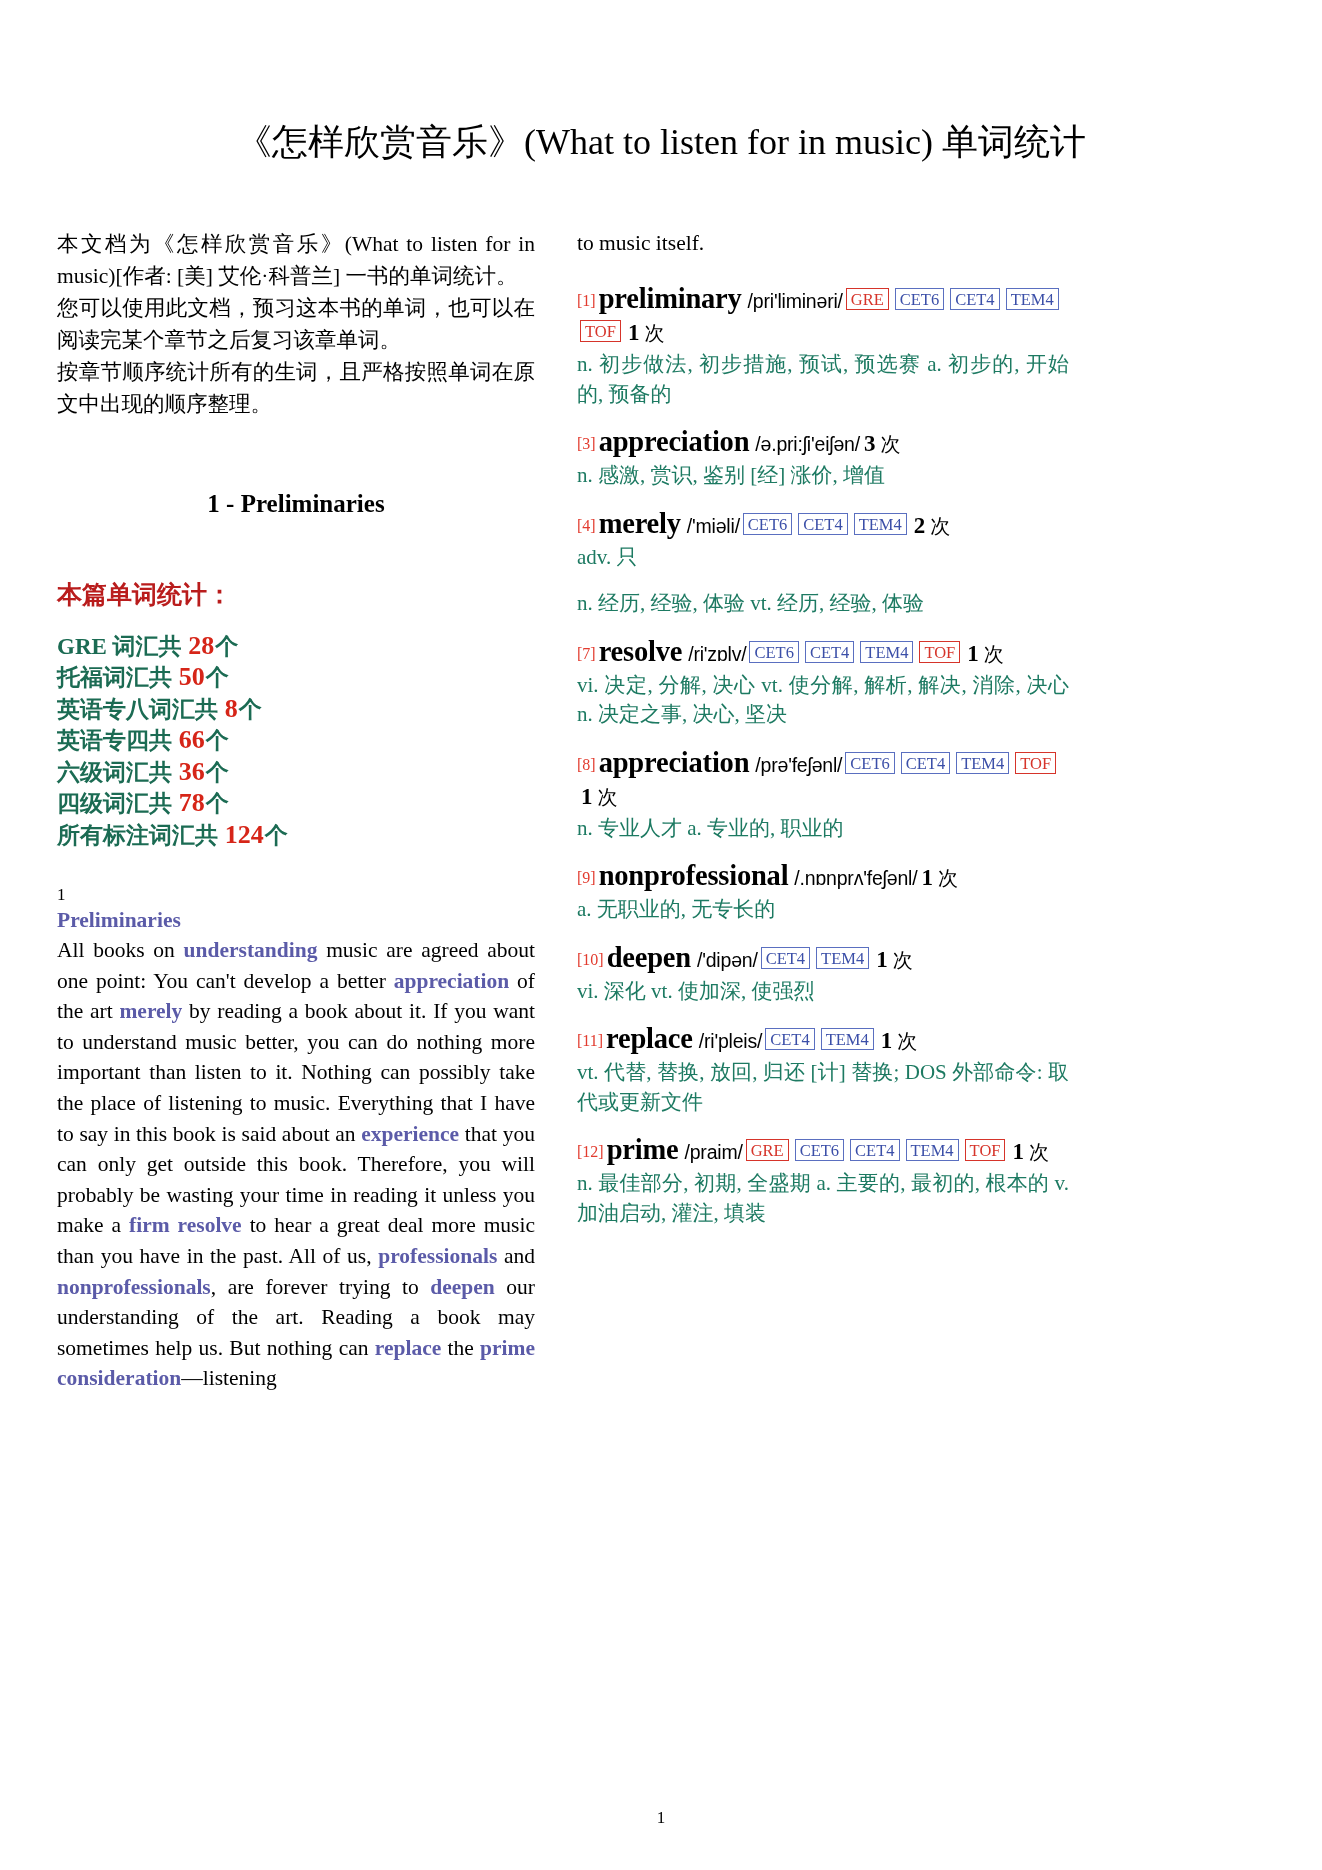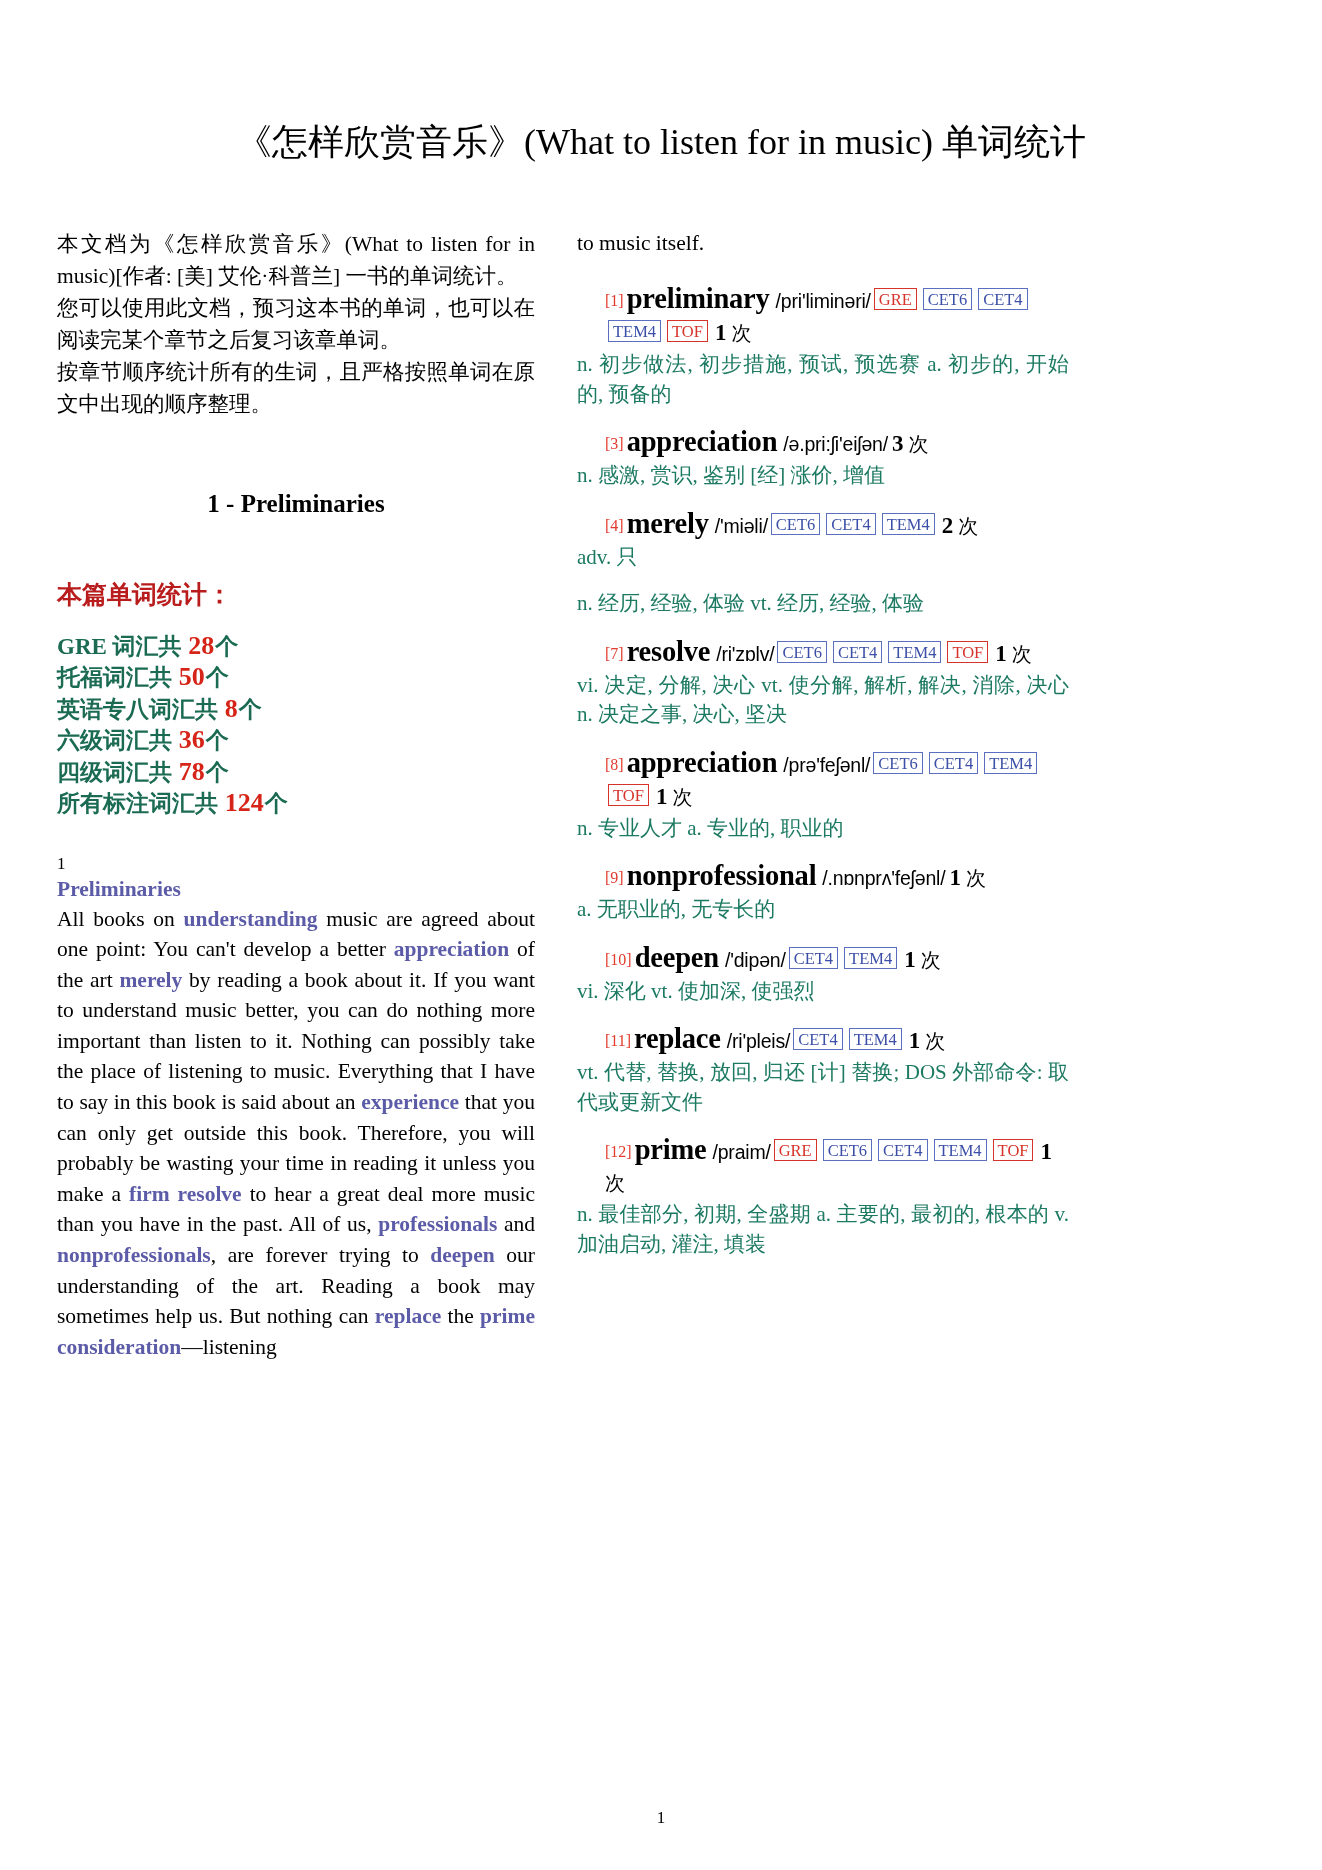--- a/index.html
+++ b/index.html
@@ -103,21 +103,20 @@
   .carryover {
     font-size: 21.5px;
     line-height: 31px;
     margin: 0 0 24px 0;
   }
 
   .entry { margin-bottom: 17px; }
   .entry-head {
     font-size: 21px;
     line-height: 31px;
-    margin-left: 28px;
   }
   .idx {
     color: #e23b2e;
     font-size: 16px;
     vertical-align: 2px;
     margin-right: 3px;
   }
   .hw {
     font-family: "Liberation Serif", serif;
     font-weight: bold;
@@ -184,20 +183,21 @@
     </div>
 
     <div class="section-heading">1 - Preliminaries</div>
 
     <div class="stats">
       <div class="stats-title">本篇单词统计：</div>
       <div id="stats-list">
           <div class="stat-line"><span>GRE 词汇共 </span><span class="num">28</span><span class="unit">个</span></div>
           <div class="stat-line"><span>托福词汇共 </span><span class="num">50</span><span class="unit">个</span></div>
           <div class="stat-line"><span>英语专八词汇共 </span><span class="num">8</span><span class="unit">个</span></div>
+          <div class="stat-line"><span>英语专四共 </span><span class="num">66</span><span class="unit">个</span></div>
           <div class="stat-line"><span>六级词汇共 </span><span class="num">36</span><span class="unit">个</span></div>
           <div class="stat-line"><span>四级词汇共 </span><span class="num">78</span><span class="unit">个</span></div>
           <div class="stat-line"><span>所有标注词汇共 </span><span class="num">124</span><span class="unit">个</span></div>
         </div>
     </div>
 
     <div class="chapter-num">1</div>
     <div class="chapter-sub">Preliminaries</div>
     <p class="prose" id="prose-body"><span>All books on </span><span class="kw">understanding</span><span> music are agreed about one point:  You can't develop a better </span><span class="kw">appreciation</span><span> of the art </span><span class="kw">merely</span><span> by reading a book about it.  If you want to understand music better, you can do nothing more important than listen to it.  Nothing can possibly take the place of listening to music.   Everything that I have to say in this book is said about an </span><span class="kw">experience</span><span> that you can only get outside this book.  Therefore, you will probably be wasting your time in reading it unless you make a </span><span class="kw">firm resolve</span><span> to hear a great deal more music than you have in the past.  All of us, </span><span class="kw">professionals</span><span> and </span><span class="kw">nonprofessionals</span><span>, are forever trying to </span><span class="kw">deepen</span><span> our understanding of the art.  Reading a book may sometimes help us. But nothing can </span><span class="kw">replace</span><span> the </span><span class="kw">prime consideration</span><span>—listening</span></p>
 

